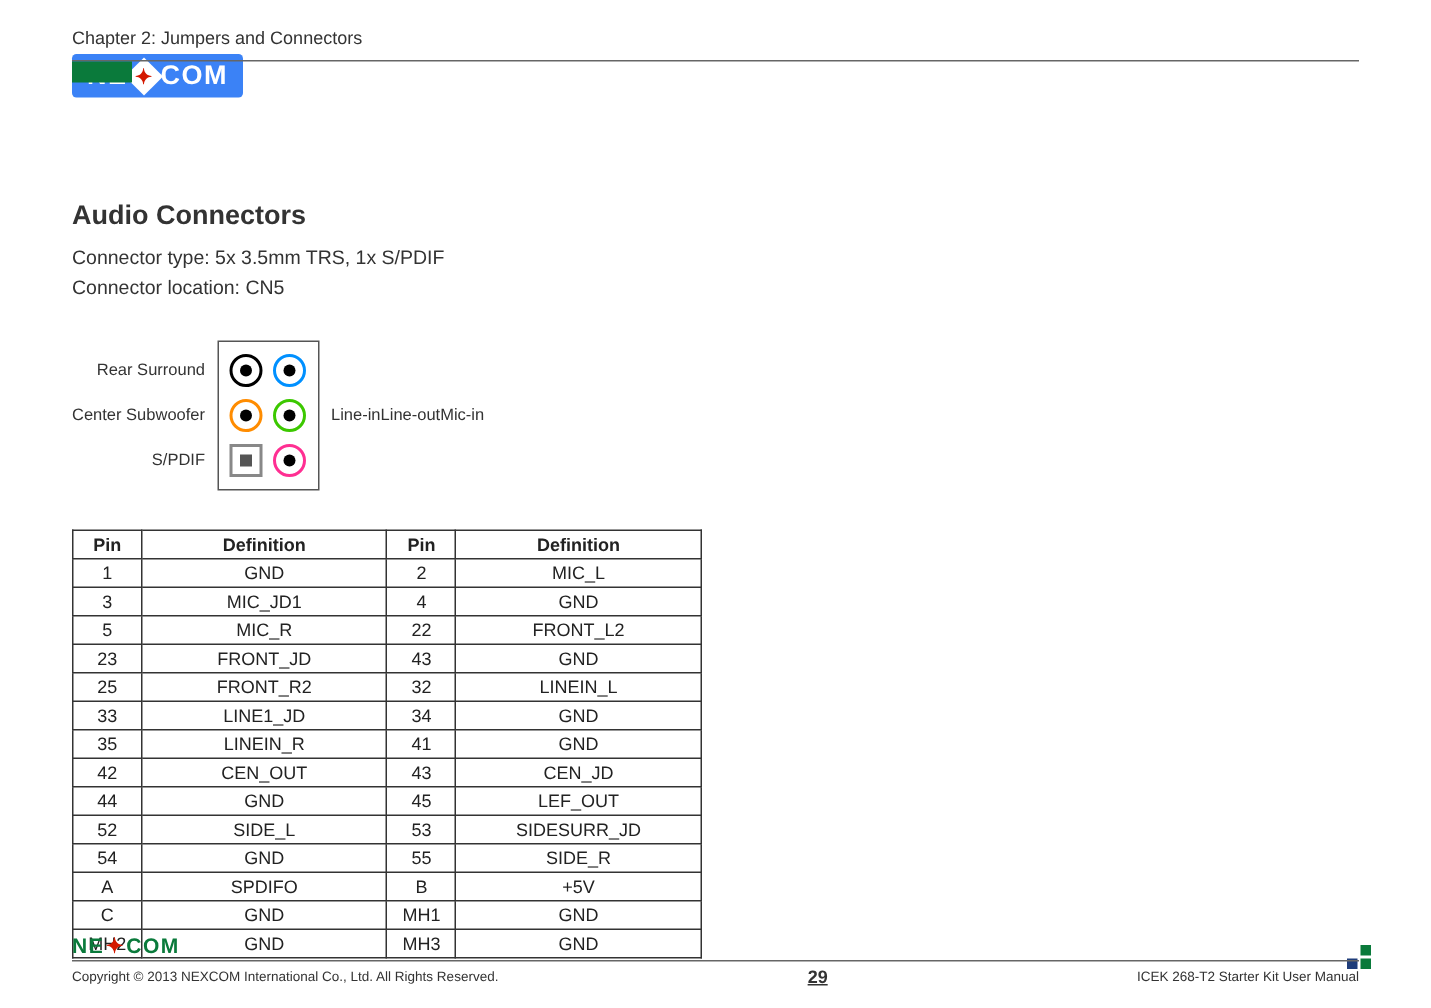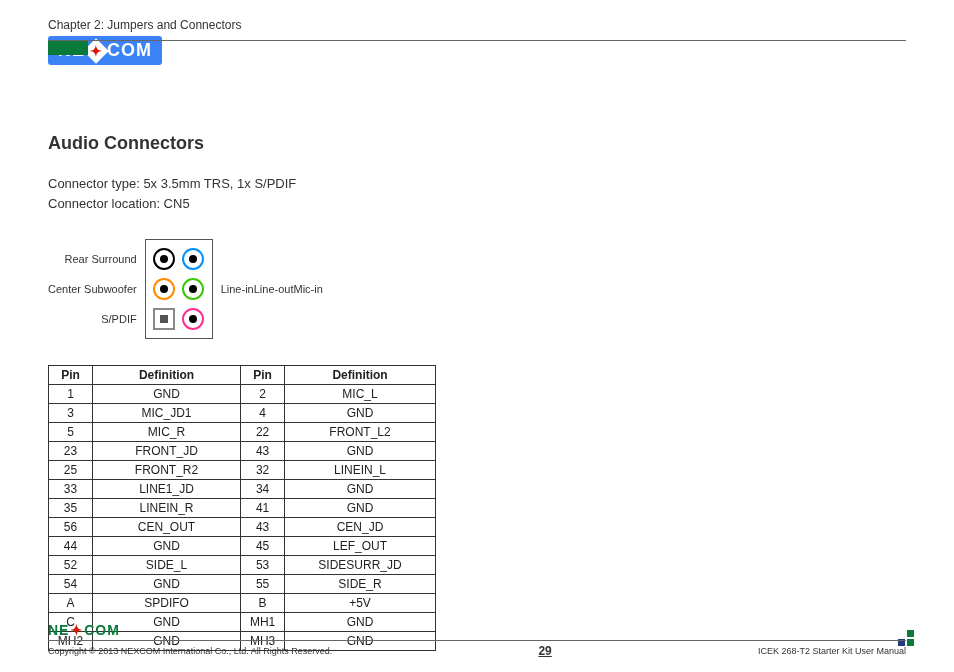--- a/index.html
+++ b/index.html
@@ -63,21 +63,21 @@
     font-weight: 900;
   }
   .logo .x span { transform: rotate(-45deg); }
   .content {
     padding: 68px 48px 0 48px;
   }
   h2.section-title {
     font-size: 18px;
     font-weight: 700;
     color: #333;
-    margin-bottom: 20px;
+    margin-bottom: 8px;
   }
   .subline {
     font-size: 13px;
     color: #333;
     line-height: 1.5;
   }
   .diagram-area {
     margin-top: 26px;
     display: flex;
     align-items: center;
@@ -143,21 +143,21 @@
     content:"";
     position:absolute;
     width:8px; height:8px;
     background:#555;
     top:50%; left:50%;
     transform:translate(-50%,-50%);
   }
   table.pin-table {
     margin-top: 26px;
     border-collapse: collapse;
-    width: 388px;
+    width: 420px;
     font-size: 12px;
   }
   table.pin-table th, table.pin-table td {
     border: 1px solid #333;
     padding: 2px 6px;
     text-align: center;
     height: 18px;
   }
   table.pin-table th {
     font-weight: 700;
@@ -304,21 +304,21 @@
           <td class="pincol">34</td>
           <td class="defcol">GND</td>
         </tr>
         <tr>
           <td class="pincol">35</td>
           <td class="defcol">LINEIN_R</td>
           <td class="pincol">41</td>
           <td class="defcol">GND</td>
         </tr>
         <tr>
-          <td class="pincol">56</td>
+          <td class="pincol">42</td>
           <td class="defcol">CEN_OUT</td>
           <td class="pincol">43</td>
           <td class="defcol">CEN_JD</td>
         </tr>
         <tr>
           <td class="pincol">44</td>
           <td class="defcol">GND</td>
           <td class="pincol">45</td>
           <td class="defcol">LEF_OUT</td>
         </tr>

